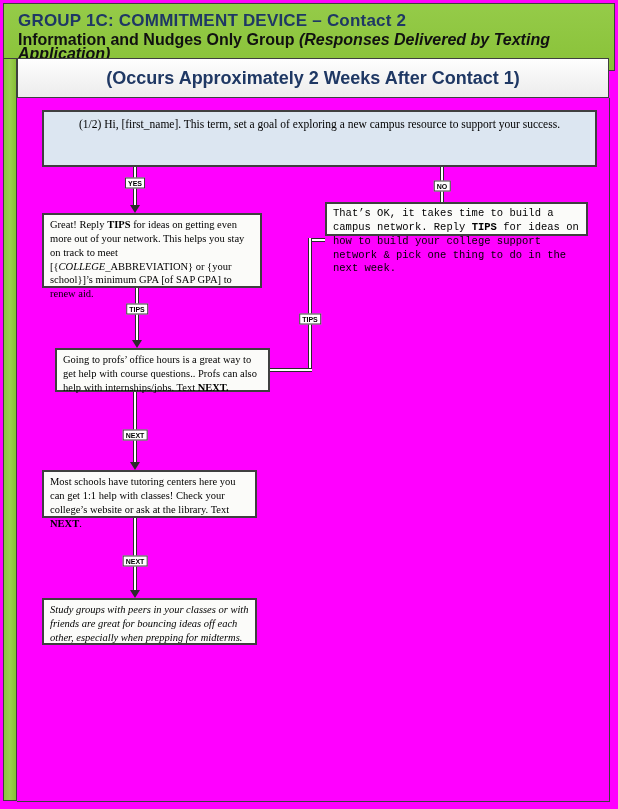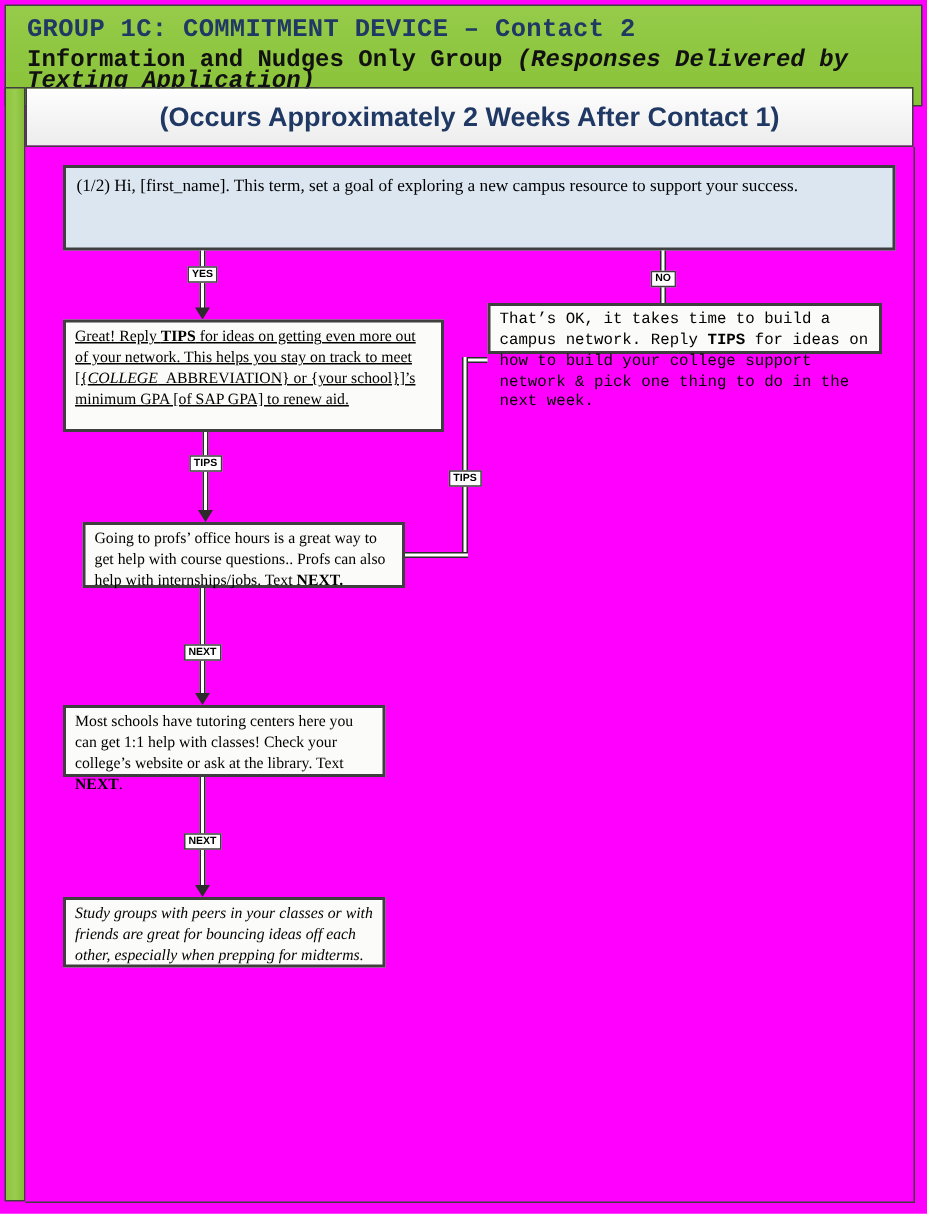--- a/index.html
+++ b/index.html
@@ -7,21 +7,20 @@
     position:relative; width:618px; height:809px;
     background:#FF00FF; overflow:hidden;
     font-family:"Liberation Sans", sans-serif;
   }
   
   .header {
     position:absolute; left:3px; top:3px; width:612px; height:68px;
     background:linear-gradient(#95CB49, #89C238);
     border:1px solid #3F3F3F; box-sizing:border-box;
     padding:7px 0 0 14px;
-    font-family:Liberation Mono, monospace;
   }
   .header-title {
     font-size:17px; font-weight:bold; color:#1F3864; letter-spacing:.2px;
     line-height:20px;
   }
   .header-subtitle {
     font-size:16px; font-weight:600; color:#111; line-height:14px; margin-top:2px;
   }
   .header-subtitle .it { font-style:italic; }
   
@@ -49,25 +48,25 @@
   .flow-box {
     position:absolute; box-sizing:border-box;
     background:#FBFBF9; border:2px solid #3F3F3F;
     font-family:"Liberation Serif", serif; font-size:10.5px;
     line-height:1.32; color:#000; padding:3px 6px;
   }
   .flow-box b { font-weight:bold; }
   .flow-box .it { font-style:italic; }
   .message-box {
     left:25px; top:12px; width:555px; height:57px;
-    background:#DCE6F1; font-size:11.5px; padding:5px 7px;
+    background:#DCE6F1; font-size:11.5px; padding:5px 7px;text-align:center;
   }
   .message-box p { margin:0; }
   .message-box p + p { margin-top:9px; }
-  .yes-box   { left:25px;  top:115px; width:254px; height:75px;text-decoration:underline; }
+  .yes-box   { left:25px;  top:115px; width:220px; height:75px; }
   .no-box    { left:308px; top:104px; width:263px; height:34px;font-family:Liberation Mono, monospace; }
   .office-box{ left:38px;  top:250px; width:215px; height:44px; }
   .tutor-box { left:25px;  top:372px; width:215px; height:48px; }
   .study-box { left:25px;  top:500px; width:215px; height:47px;font-style:italic; }
   
   .vline {
     position:absolute; width:2px; background:#FFF;
     border-left:1px solid #2B2B2B; border-right:1px solid #2B2B2B;
   }
   .hline {

